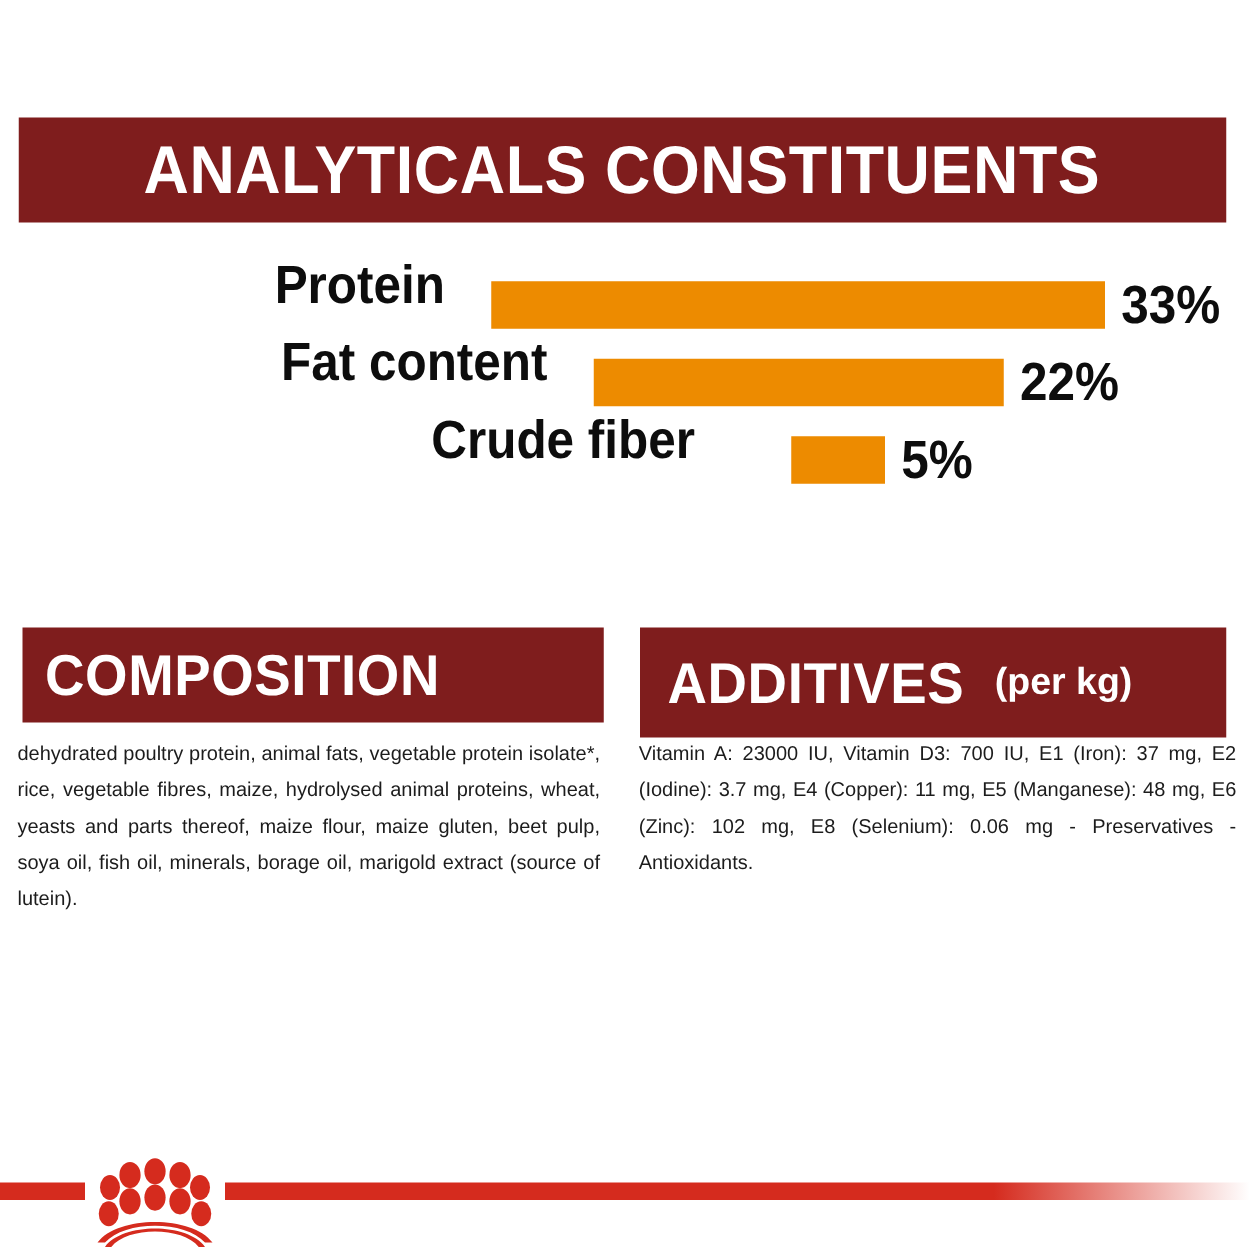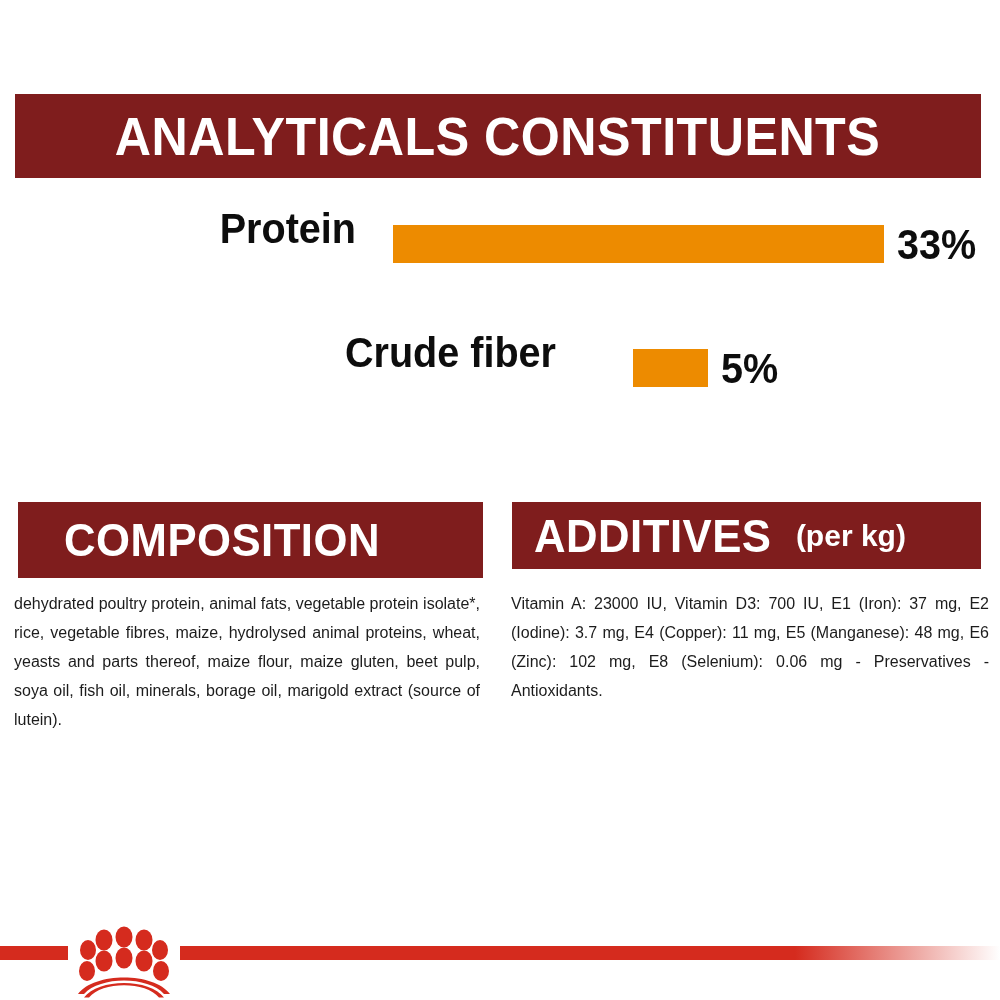--- a/index.html
+++ b/index.html
@@ -110,29 +110,29 @@
     transform: scaleX(0.92);
     transform-origin: left center;
   }
 
   
   #composition-band {
     left: 18px;
     top: 502px;
     width: 465px;
     height: 76px;
-    padding-left: 46px;
+    padding-left: 18px;
     box-sizing: border-box;
   }
 
   #additives-band {
     left: 512px;
     top: 502px;
     width: 469px;
-    height: 67px;
+    height: 88px;
     padding-left: 22px;
     box-sizing: border-box;
     align-items: baseline;
   }
 
   #composition-title {
     font-size: 46px;
     transform: scaleX(0.95);
     transform-origin: left center;
   }
@@ -227,20 +227,27 @@
   <div id="nutrition-chart">
 
     <div class="bar-row" style="top:0px;">
       <span class="bar-label">Protein</span>
       <span class="bar-track">
         <span class="bar-fill" style="width:491px;"></span>
         <span class="bar-value">33%</span>
       </span>
     </div>
 
+    <div class="bar-row" style="top:62px;">
+      <span class="bar-label">Fat content</span>
+      <span class="bar-track">
+        <span class="bar-fill" style="width:328px;"></span>
+        <span class="bar-value">22%</span>
+      </span>
+    </div>
 
     <div class="bar-row" style="top:124px;gap:40px;">
       <span class="bar-label">Crude fiber</span>
       <span class="bar-track">
         <span class="bar-fill" style="width:75px;"></span>
         <span class="bar-value">5%</span>
       </span>
     </div>
 
   </div>

